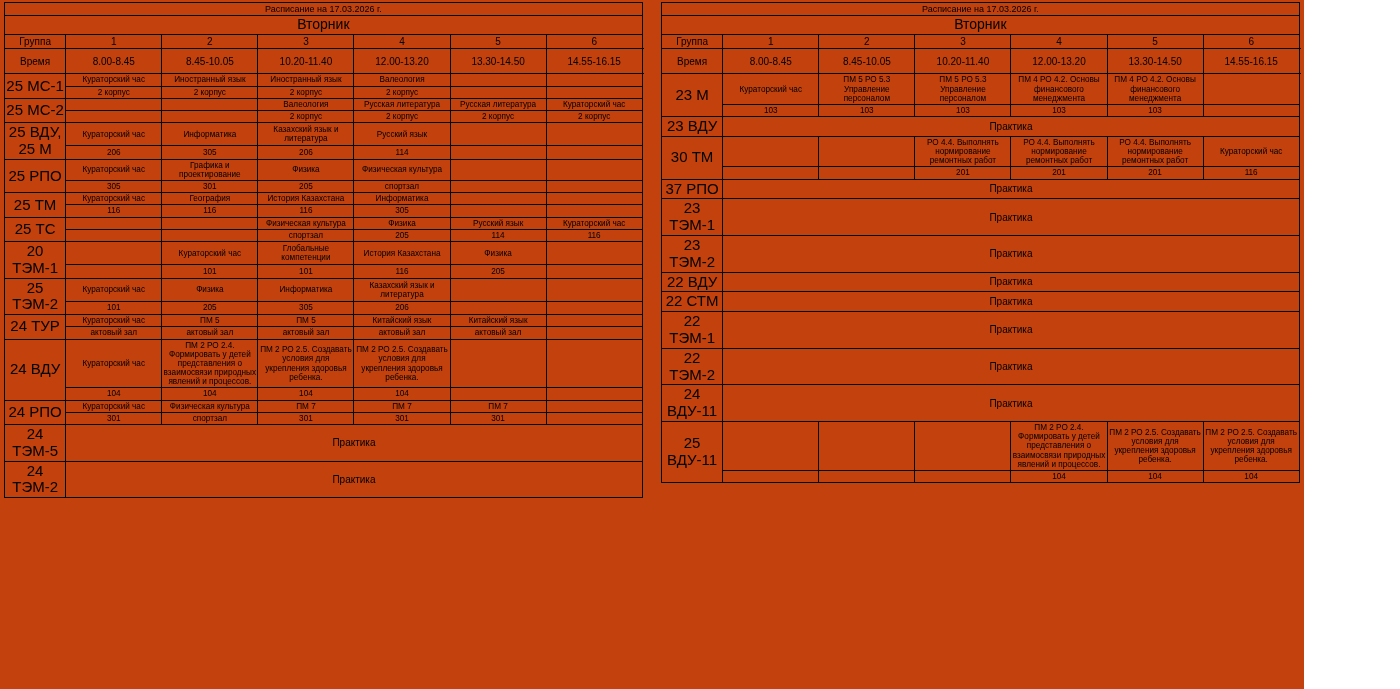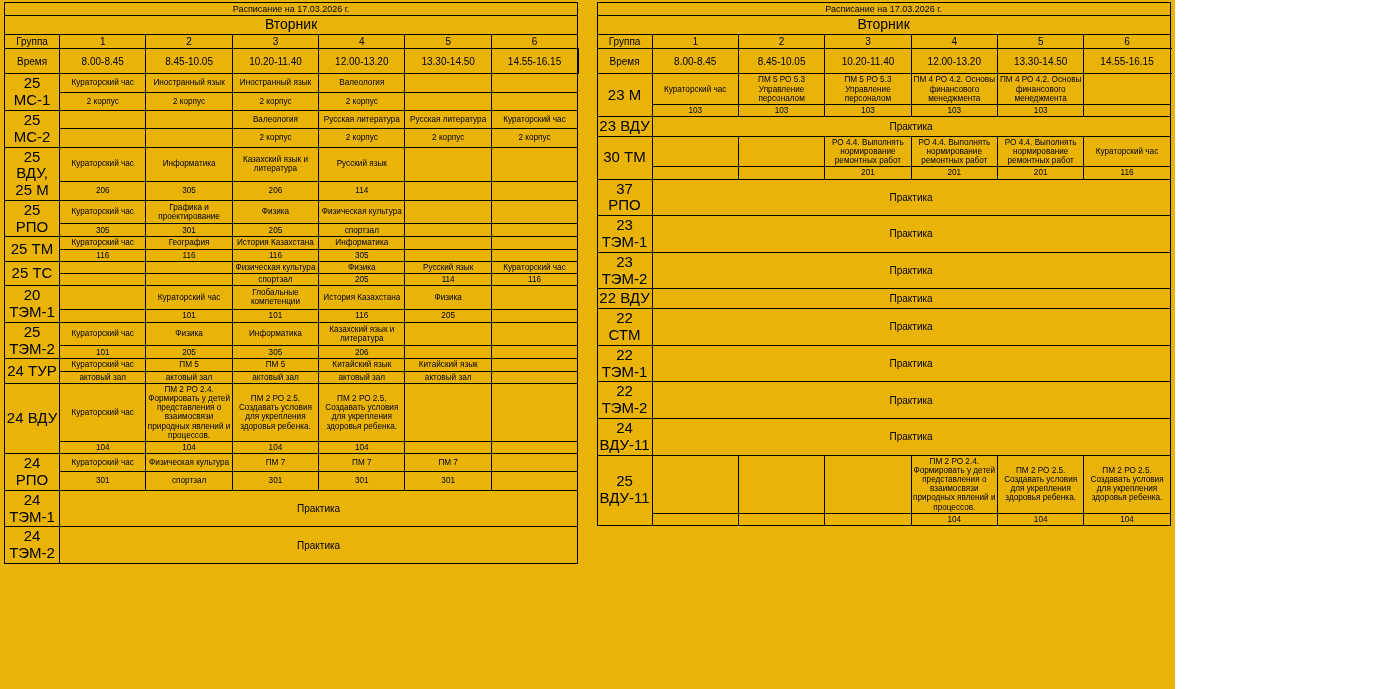--- a/index.html
+++ b/index.html
@@ -2,25 +2,25 @@
 <html><head>
 <meta charset="utf-8">
 <style>
   * { box-sizing: border-box; }
   html, body {
     margin: 0; padding: 0;
     background: #ffffff;
     font-family: "Liberation Sans", sans-serif;
   }
   .page {
-    width: 1175px;
+    width: 1304px;
     height: 689px;
     position: relative;
     overflow: hidden;
-    background: #eab308;
+    background: #c2410c;
     display: flex;
     gap: 18px;
     padding: 2px 4px;
   }
   .panel {
     flex: 1 1 0;
     min-width: 0;
   }
   table.sched {
     width: 100%;
@@ -295,21 +295,21 @@
           </tr>
           <tr>
             <td class="room">301</td>
             <td class="room">спортзал</td>
             <td class="room">301</td>
             <td class="room">301</td>
             <td class="room">301</td>
             <td class="room"></td>
           </tr>
           <tr>
-            <td class="grp">24 ТЭМ-1</td>
+            <td class="grp">24 ТЭМ-5</td>
             <td class="prac" colspan="6">Практика</td>
           </tr>
           <tr>
             <td class="grp">24 ТЭМ-2</td>
             <td class="prac" colspan="6">Практика</td>
           </tr>
         </tbody>
     </table>
   </div>
 

